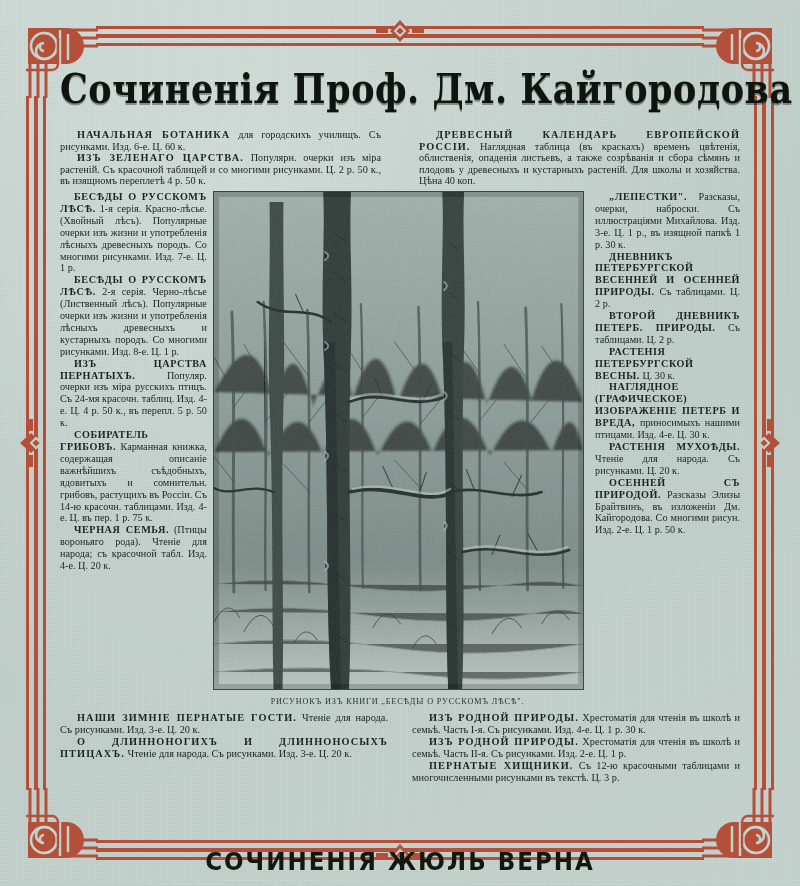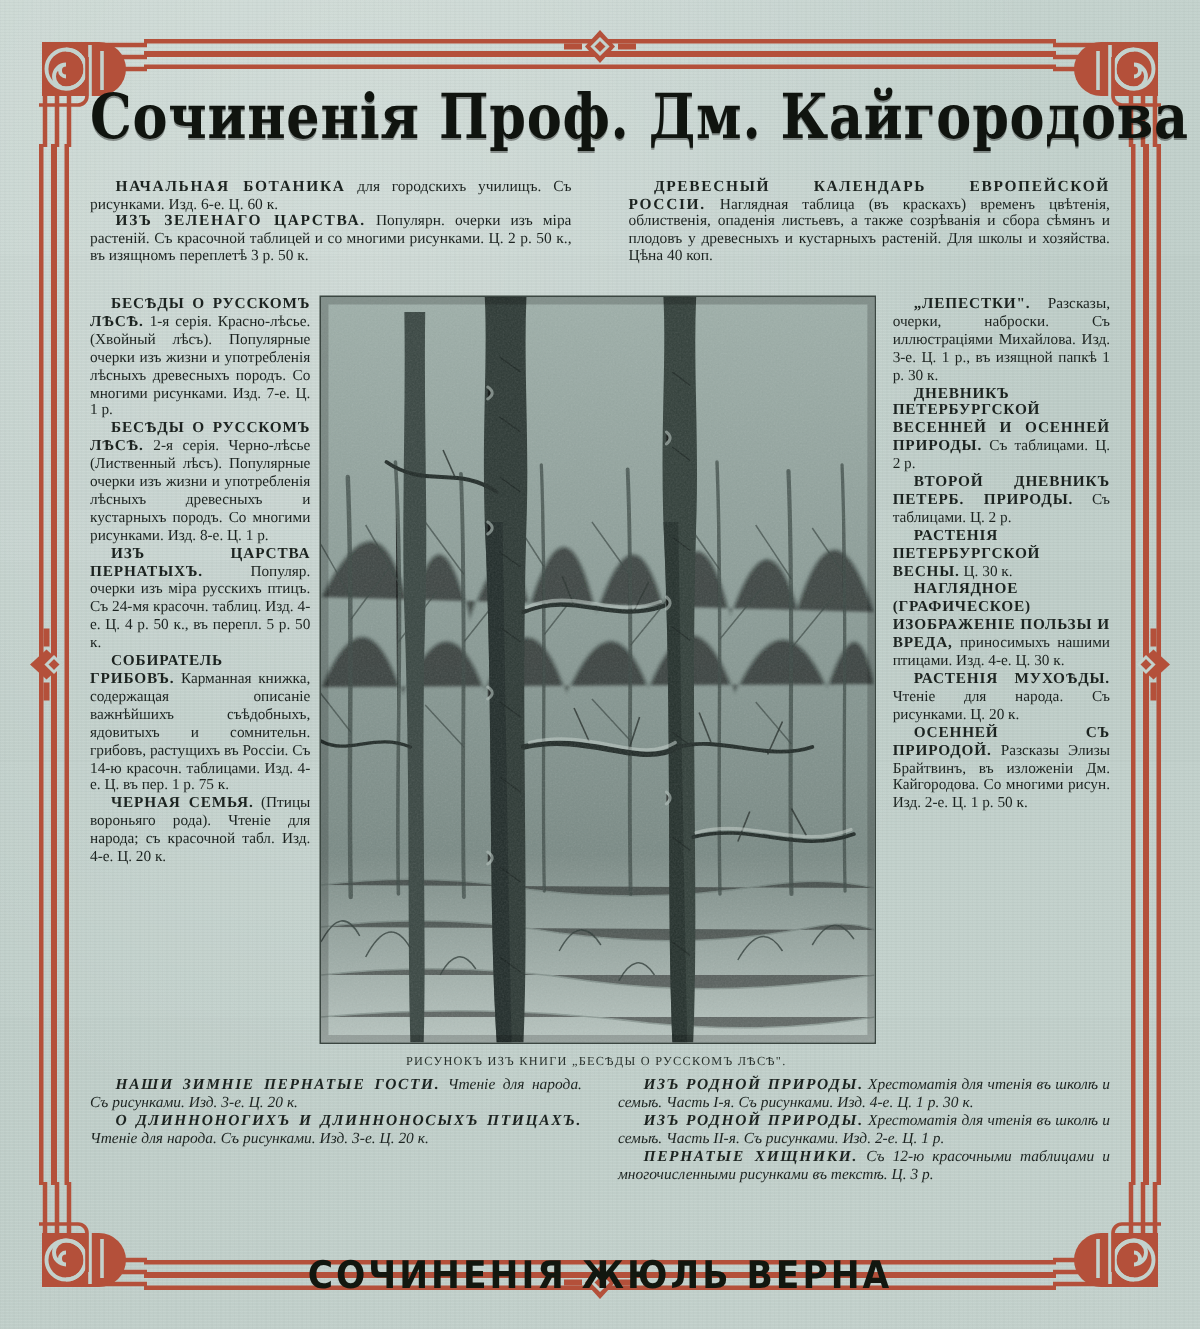--- a/index.html
+++ b/index.html
@@ -47,21 +47,21 @@
   .corner.bl{left:10px;bottom:10px;transform:scaleY(-1);}
   .corner.br{right:10px;bottom:10px;transform:scale(-1,-1);}
 
   .midorn{position:absolute;}
   .midorn.top{left:50%;top:18px;transform:translateX(-50%);}
   .midorn.bottom{left:50%;bottom:18px;transform:translateX(-50%) scaleY(-1);}
   .midorn.left{left:18px;top:50%;transform:translateY(-50%);}
   .midorn.right{right:18px;top:50%;transform:translateY(-50%) scaleX(-1);}
 
   
-  .sheet{position:absolute;left:60px;top:58px;width:680px;height:800px;}
+  .sheet{position:absolute;left:60px;top:68px;width:680px;height:800px;}
 
   .title{
     text-align:center;
     font-family:"DejaVu Serif",serif;
     font-weight:bold;
     font-size:35px;
     letter-spacing:.5px;
     color:#10140f;
     margin:0 0 14px 0;
     line-height:1;
@@ -72,37 +72,37 @@
   }
 
   .topcols{display:flex;gap:38px;margin-top:26px;}
   .topcol{width:329px;}
 
   p{margin:0;text-indent:17px;text-align:justify;font-size:10.3px;line-height:11.6px;}
   .hd{font-weight:bold;letter-spacing:.55px;}
   .hd.sp{letter-spacing:1.1px;}
 
   
-  .band{display:flex;margin-top:20px;justify-content:center;}
+  .band{display:flex;margin-top:4px;justify-content:center;}
   .sidecol{width:148px;}
   .sidecol p{font-size:10.2px;line-height:11.9px;text-indent:14px;}
   .sidecol.right{width:146px;margin-left:7px;}
   .figure{width:372px;margin:0 6px;position:relative;}
 
   .cut{
     width:100%;height:497px;display:block;
     border:1px solid #3b4641;
     box-shadow:inset 0 0 14px rgba(0,0,0,.35);
   }
   .caption{
     text-align:center;font-size:8.2px;letter-spacing:.85px;
     font-weight:normal;color:#2a332e;margin-top:7px;
   }
 
-  .bottomcols{display:flex;gap:24px;margin-top:6px;font-style:italic;}
+  .bottomcols{display:flex;gap:24px;margin-top:6px;}
   .bottomcol{width:329px;}
   .bottomcol p{font-size:10.3px;line-height:12px;}
 
   .footer{
     position:absolute;left:0;right:0;bottom:-6px;text-align:center;
     font-family:"DejaVu Sans",sans-serif;
     font-weight:bold;font-size:23px;letter-spacing:2px;
     color:#12170f;
     transform:scaleY(1.1);
   }
@@ -245,21 +245,21 @@
   </svg>
 </div>
 
 <div class="sheet">
 
   <h1 class="title">Сочиненія Проф. Дм. Кайгородова</h1>
 
   <div class="topcols">
     <div class="topcol">
       <p><span class="hd sp">НАЧАЛЬНАЯ БОТАНИКА</span><span> для городскихъ училищъ. Съ рисунками. Изд. 6-е. Ц. 60 к.</span></p>
-      <p><span class="hd sp">ИЗЪ ЗЕЛЕНАГО ЦАРСТВА.</span><span> Популярн. очерки изъ міра растеній. Съ красочной таблицей и со многими рисунками. Ц. 2 р. 50 к., въ изящномъ переплетѣ 3 р. 50 к.</span></p>
+      <p><span class="hd sp">ИЗЪ ЗЕЛЕНАГО ЦАРСТВА.</span><span> Популярн. очерки изъ міра растеній. Съ красочной таблицей и со многими рисунками. Ц. 2 р. 50 к., въ изящномъ переплетѣ 4 р. 50 к.</span></p>
     </div>
     <div class="topcol">
       <p><span class="hd sp">ДРЕВЕСНЫЙ КАЛЕНДАРЬ ЕВРОПЕЙСКОЙ РОССІИ.</span><span> Наглядная таблица (въ краскахъ) временъ цвѣтенія, облиственія, опаденія листьевъ, а также созрѣванія и сбора сѣмянъ и плодовъ у древесныхъ и кустарныхъ растеній. Для школы и хозяйства. Цѣна 40 коп.</span></p>
     </div>
   </div>
 
   <div class="band">
 
     <div class="sidecol left">
       <p><span class="hd">БЕСѢДЫ О РУССКОМЪ ЛѢСѢ.</span><span> 1-я серія. Красно-лѣсье. (Хвойный лѣсъ). Популярные очерки изъ жизни и употребленія лѣсныхъ древесныхъ породъ. Со многими рисунками. Изд. 7-е. Ц. 1 р.</span></p>
@@ -373,21 +373,21 @@
         <rect width="372" height="497" fill="none" stroke="rgba(0,0,0,.35)" stroke-width="10" opacity=".5"></rect>
       </svg>
       <div class="caption">РИСУНОКЪ ИЗЪ КНИГИ „БЕСѢДЫ О РУССКОМЪ ЛѢСѢ".</div>
     </div>
 
     <div class="sidecol right">
       <p><span class="hd">„ЛЕПЕСТКИ".</span><span> Разсказы, очерки, наброски. Съ иллюстраціями Михайлова. Изд. 3-е. Ц. 1 р., въ изящной папкѣ 1 р. 30 к.</span></p>
       <p><span class="hd">ДНЕВНИКЪ ПЕТЕРБУРГСКОЙ ВЕСЕННЕЙ И ОСЕННЕЙ ПРИРОДЫ.</span><span> Съ таблицами. Ц. 2 р.</span></p>
       <p><span class="hd">ВТОРОЙ ДНЕВНИКЪ ПЕТЕРБ. ПРИРОДЫ.</span><span> Съ таблицами. Ц. 2 р.</span></p>
       <p><span class="hd">РАСТЕНІЯ ПЕТЕРБУРГСКОЙ ВЕСНЫ.</span><span> Ц. 30 к.</span></p>
-      <p><span class="hd">НАГЛЯДНОЕ (ГРАФИЧЕСКОЕ) ИЗОБРАЖЕНІЕ ПОЛЬЗЫ И ВРЕДА,</span><span> приносимыхъ нашими птицами. Изд. 4-е. Ц. 30 к.</span></p>
+      <p><span class="hd">НАГЛЯДНОЕ (ГРАФИЧЕСКОЕ) ИЗОБРАЖЕНІЕ ПЕТЕРБ И ВРЕДА,</span><span> приносимыхъ нашими птицами. Изд. 4-е. Ц. 30 к.</span></p>
       <p><span class="hd">РАСТЕНІЯ МУХОѢДЫ.</span><span> Чтеніе для народа. Съ рисунками. Ц. 20 к.</span></p>
       <p><span class="hd">ОСЕННЕЙ СЪ ПРИРОДОЙ.</span><span> Разсказы Элизы Брайтвинъ, въ изложеніи Дм. Кайгородова. Со многими рисун. Изд. 2-е. Ц. 1 р. 50 к.</span></p>
     </div>
   </div>
 
   <div class="bottomcols">
     <div class="bottomcol">
       <p><span class="hd sp">НАШИ ЗИМНІЕ ПЕРНАТЫЕ ГОСТИ.</span><span> Чтеніе для народа. Съ рисунками. Изд. 3-е. Ц. 20 к.</span></p>
       <p><span class="hd sp">О ДЛИННОНОГИХЪ И ДЛИННОНОСЫХЪ ПТИЦАХЪ.</span><span> Чтеніе для народа. Съ рисунками. Изд. 3-е. Ц. 20 к.</span></p>
     </div>

